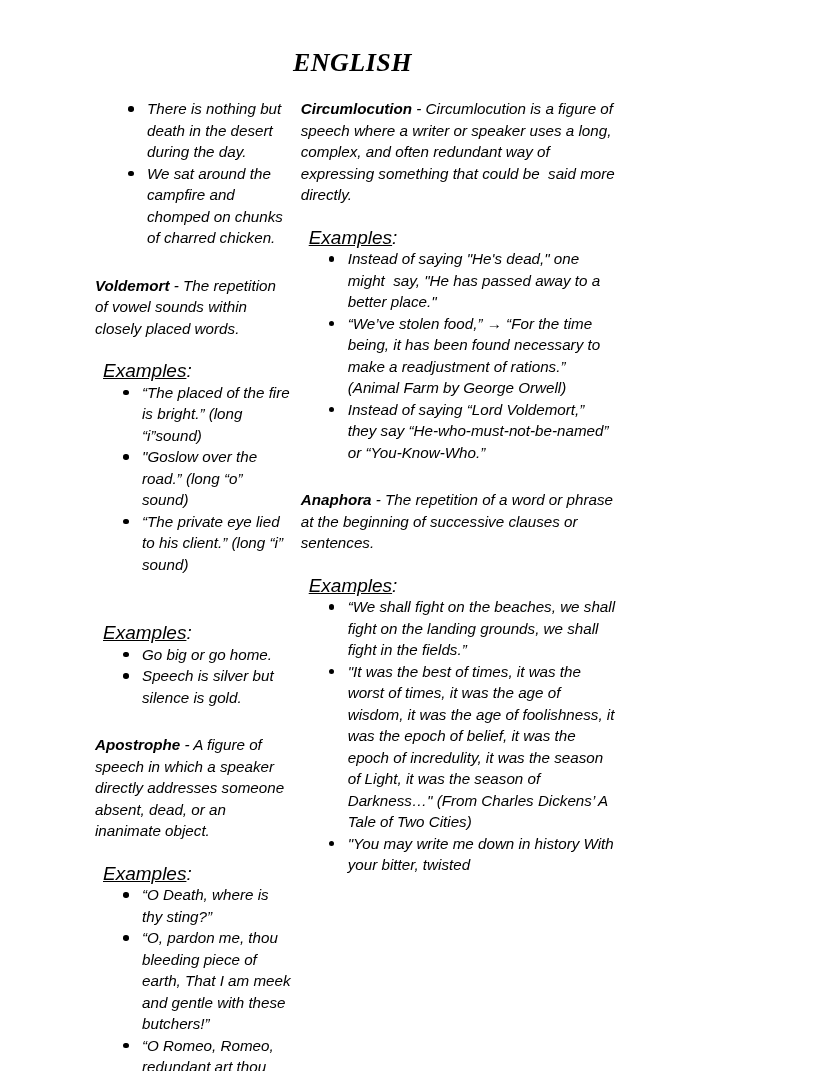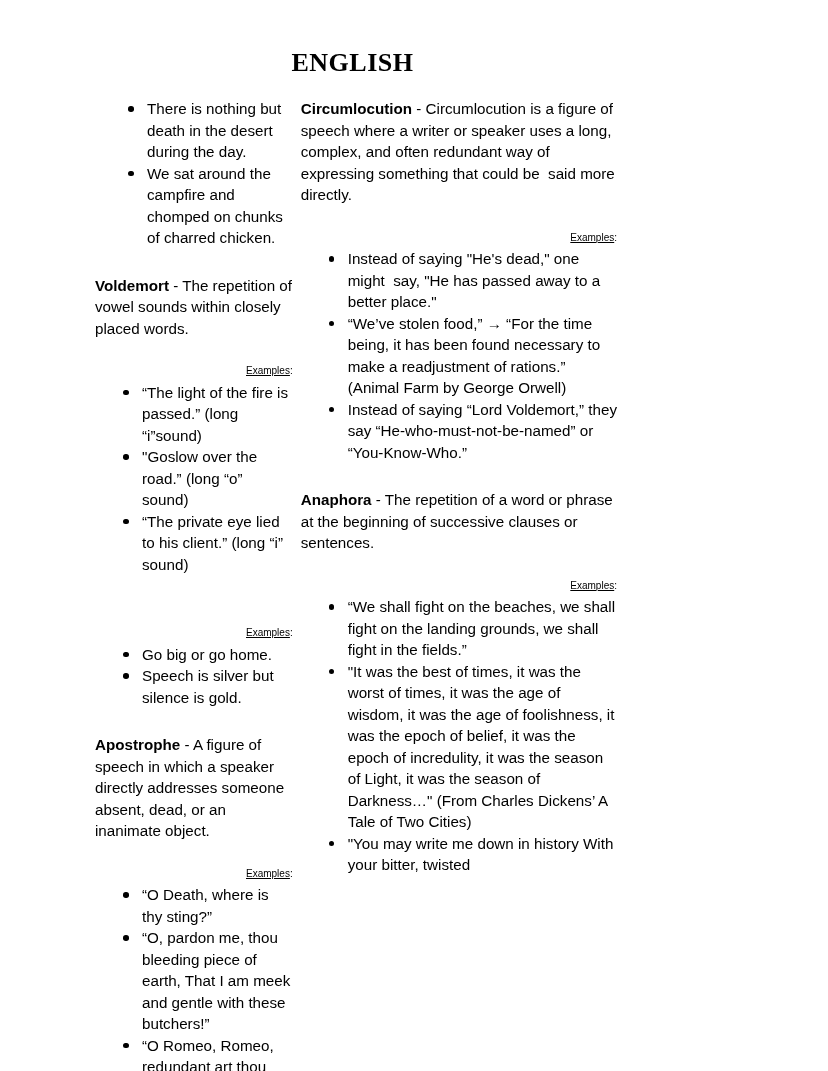--- a/index.html
+++ b/index.html
@@ -14,20 +14,21 @@
     color: #000000;
     -webkit-font-smoothing: antialiased;
   }
   .page {
     position: relative;
     width: 705px;
     height: 1071px;
     box-sizing: border-box;
     background: #ffffff;
     overflow: hidden;
+    font-style: italic;
   }
   .doc-title {
     font-family: "Liberation Serif", serif;
     font-weight: bold;
     font-size: 26px;
     letter-spacing: 0.5px;
     text-align: center;
     margin: 0;
     padding-top: 50px;
     line-height: 1;
@@ -59,25 +60,24 @@
     margin: 0;
     text-align: left;
     white-space: pre-wrap;
   }
   .term {
     font-weight: bold;
   }
   .gap-sm { height: 21px; }
   .gap-md { height: 26px; }
   .examples-label {
-    font-size: 10px;
+    font-size: 19px;
     line-height: 21.5px;
     margin: 0;
     padding-left: 8px;
-    text-align: right;
   }
   .examples-label .u {
     text-decoration: underline;
   }
   ul.bullets {
     margin: 0;
     padding: 0 0 0 47px;
     list-style: none;
   }
   ul.bullets.top {
@@ -118,21 +118,21 @@
         <li>We sat around the campfire and chomped on chunks of charred chicken.</li>
       </ul>
 
       <div class="gap-md"></div>
 
       <div class="block">
         <p class="para"><span class="term">Voldemort</span><span> - </span><span>The repetition of vowel sounds within closely placed words.</span></p>
         <div class="gap-sm"></div>
         <p class="examples-label"><span class="u">Examples</span><span>:</span></p>
         <ul class="bullets">
-          <li>“The light of the fire is passed.” (long “i”sound)</li>
+          <li>“The placed of the fire is bright.” (long “i”sound)</li>
           <li>"Goslow over the road.” (long “o” sound)</li>
           <li>“The private eye lied to his client.” (long “i” sound)</li>
         </ul>
       </div>
 
       <div class="gap-md"></div>
 
       <div class="block">
         <div class="gap-sm"></div>
         <p class="examples-label"><span class="u">Examples</span><span>:</span></p>

